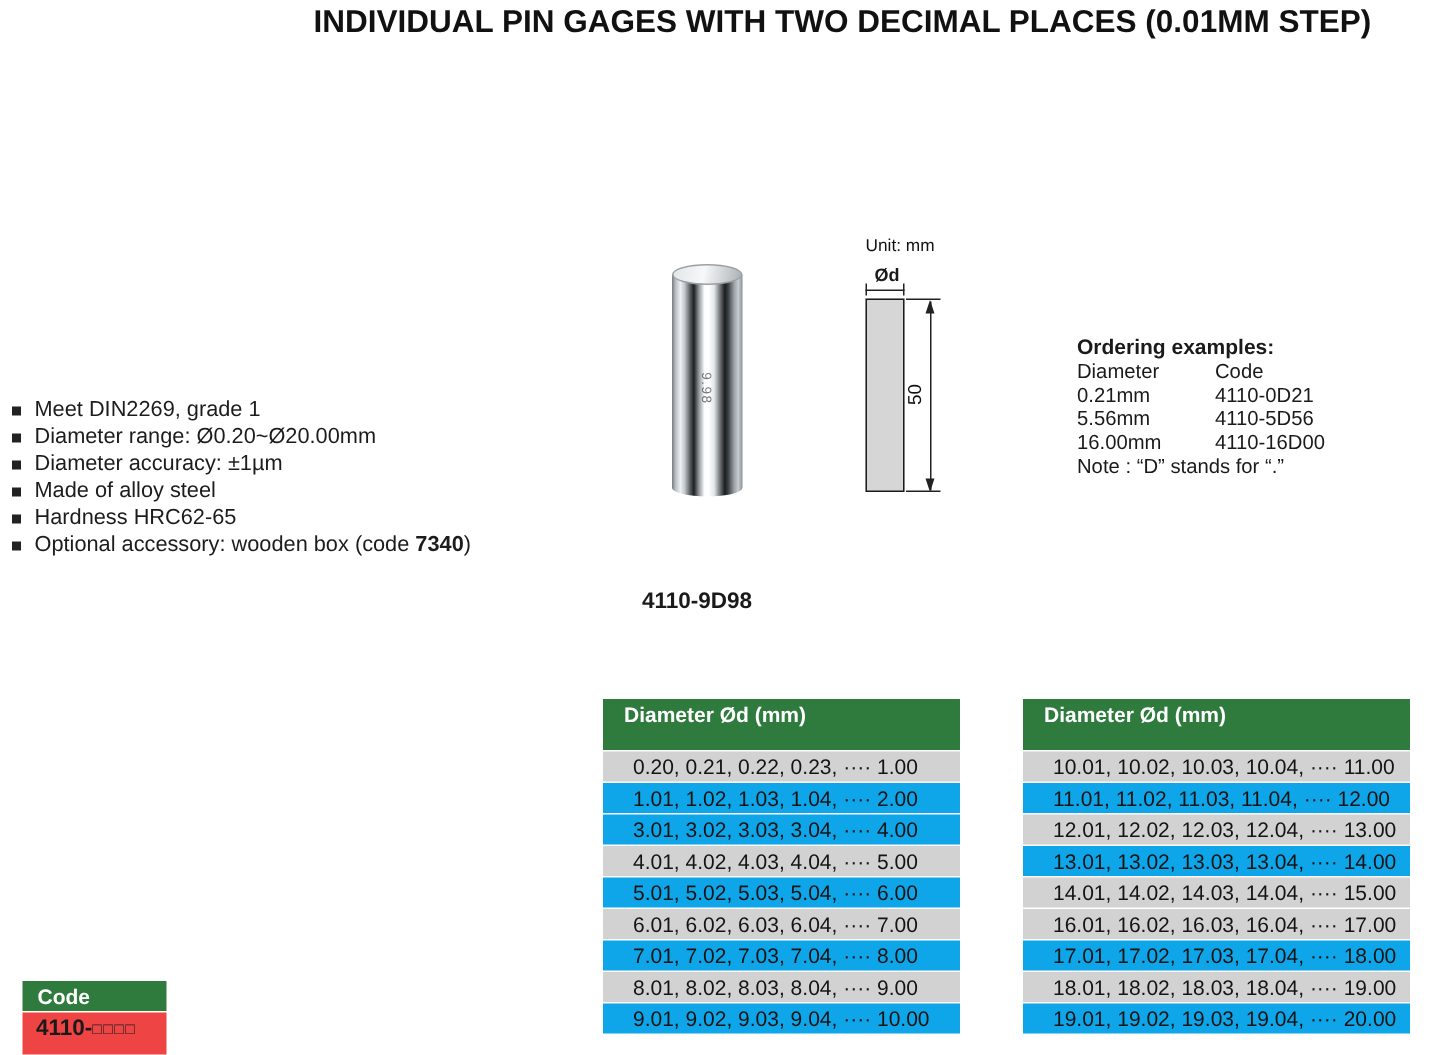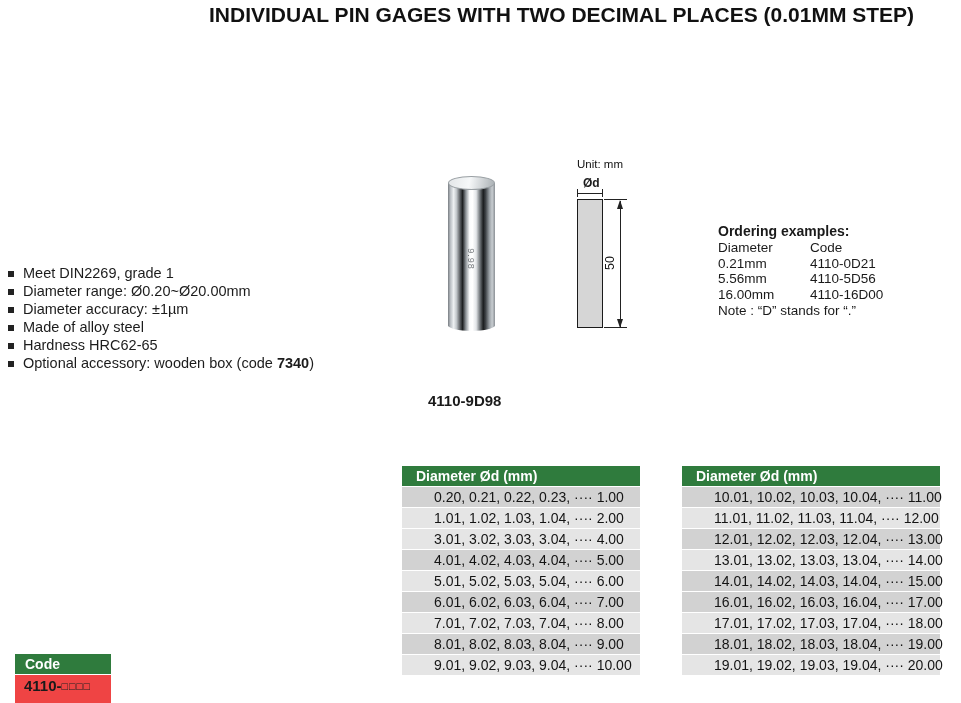--- a/index.html
+++ b/index.html
@@ -83,30 +83,30 @@
   
   .ordering { left:718px; top:224px; font-size:13.5px; line-height:15.8px; white-space:nowrap; }
   .ordering-heading { font-weight:bold; font-size:14px; }
   .ord-col1 { display:inline-block; width:92px; }
 
   
   .dia-table { top:466px; }
   .dia-table-1 { left:402px; width:238px; }
   .dia-table-2 { left:682px; width:258px; }
   .thead {
-    height:20px; line-height:20px; margin-bottom:1px;
+    height:34px; line-height:20px; margin-bottom:1px;
     background:#2f7b3d; color:#ffffff;
     font-size:14px; font-weight:bold; padding-left:14px;
   }
   .trow {
     height:20px; line-height:20px; margin-bottom:1px;
-    font-size:14px; color:#141414; padding-left:32px; white-space:nowrap;
+    font-size:14px; color:#141414; padding-left:20px; white-space:nowrap;
   }
   .trow.gray { background:#d2d2d2; }
-  .trow.light { background:#e5e5e5; }
+  .trow.light { background:#0ea5e9; }
 
   
   .code-box { left:15px; top:654px; width:96px; }
   .code-head {
     height:20px; line-height:20px; background:#2f7b3d; color:#fff;
     font-weight:bold; font-size:14px; padding-left:10px; margin-bottom:1px;
   }
   .code-val {
     height:37px; line-height:21px; background:#ef4444;
     font-size:15px; padding-left:9px; white-space:nowrap;

